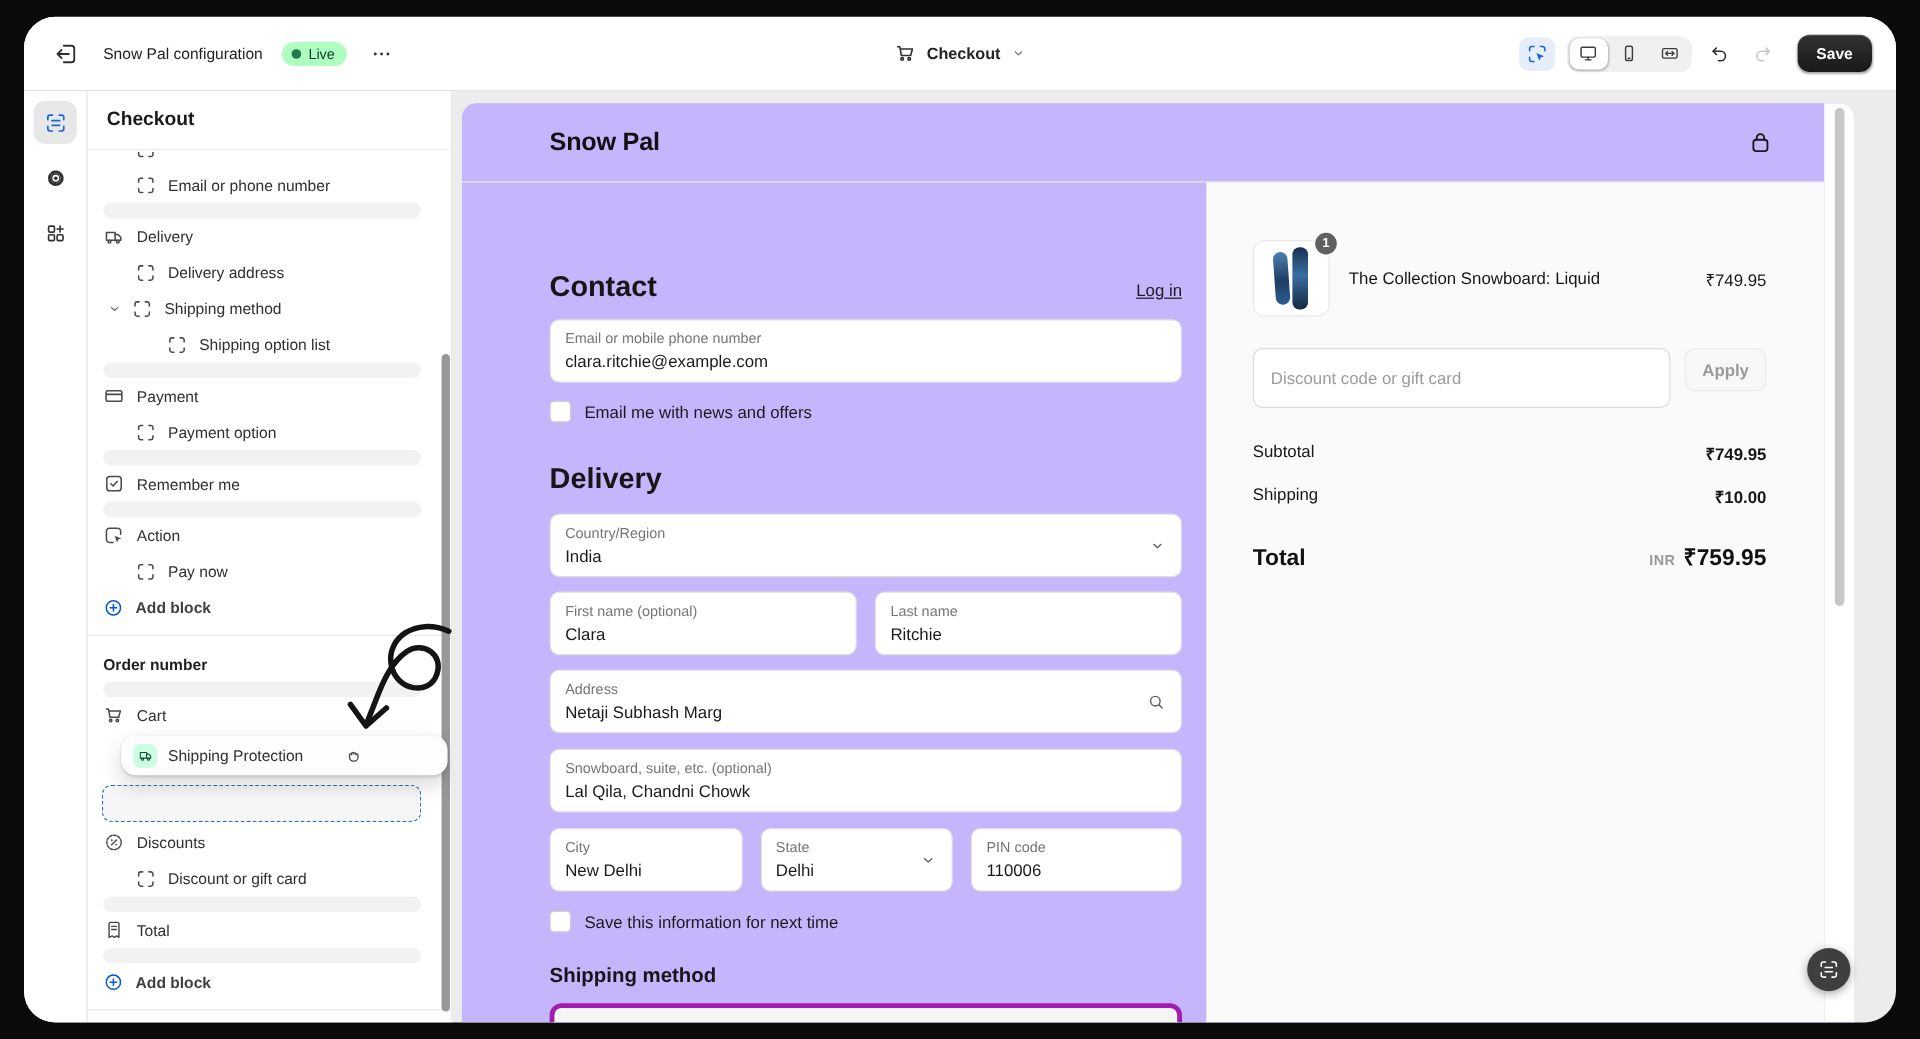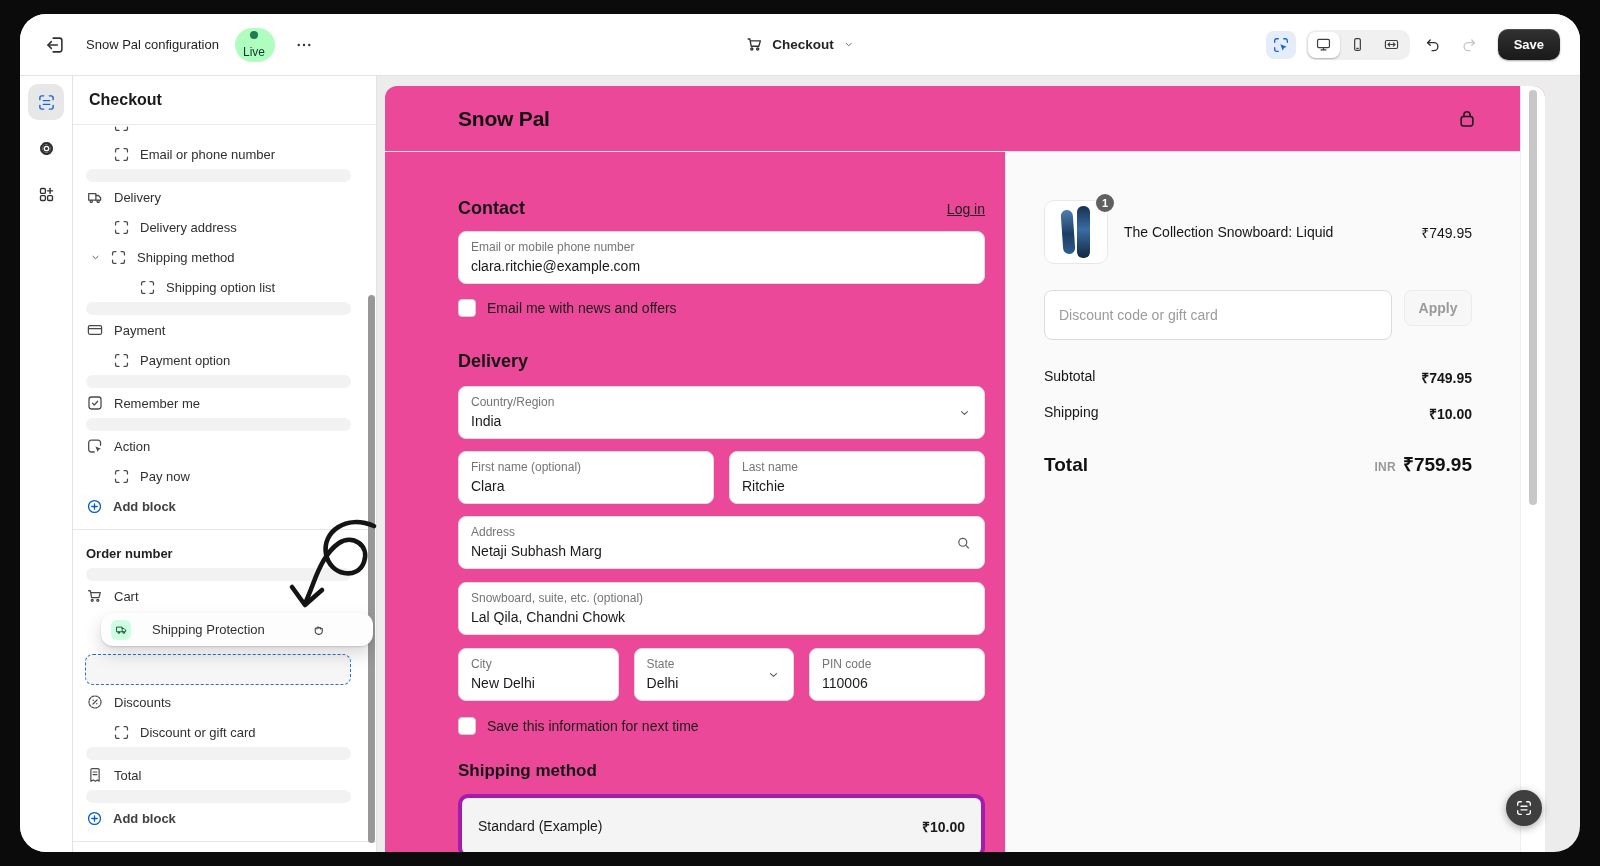--- a/index.html
+++ b/index.html
@@ -10,21 +10,21 @@
   .window{position:absolute;left:20px;top:14px;width:1560px;height:838px;background:#ececec;
     border-radius:26px;overflow:hidden;}
   
   .topbar{position:absolute;top:0;left:0;right:0;height:62px;background:#fff;
     border-bottom:1px solid #e3e3e3;display:flex;align-items:center;padding:0 20px;}
   .tb-left{display:flex;align-items:center;gap:16px;}
   .icon-btn{border:0;background:transparent;padding:4px;display:flex;align-items:center;justify-content:center;
     color:#303030;cursor:pointer;border-radius:8px;}
   .tb-title{font-size:13px;color:#1f1f1f;}
   .badge-live{display:flex;align-items:center;gap:6px;background:#affebf;color:#0a3d2c;
-    font-size:12px;border-radius:999px;padding:3px 10px 3px 8px;font-weight:500;flex-direction:column;}
+    font-size:12px;border-radius:999px;padding:3px 10px 3px 8px;font-weight:500;}
   .badge-live .dot{width:8px;height:8px;border-radius:50%;background:#1f7a4d;}
   .tb-center{position:absolute;left:50%;transform:translateX(-50%);display:flex;align-items:center;gap:8px;
     border:0;background:transparent;cursor:pointer;color:#242424;}
   .tb-center .lbl{font-size:13.5px;font-weight:600;}
   .tb-right{margin-left:auto;display:flex;align-items:center;gap:10px;}
   .inspect-btn{width:30px;height:28px;border:0;border-radius:8px;background:#e5edfb;color:#1a66d6;
     display:flex;align-items:center;justify-content:center;cursor:pointer;}
   .segment{display:flex;gap:2px;background:#f0f0f0;border-radius:10px;padding:2px;}
   .seg-btn{width:32px;height:26px;border:0;background:transparent;border-radius:8px;display:flex;
     align-items:center;justify-content:center;color:#3d3d3d;cursor:pointer;}
@@ -53,41 +53,41 @@
   .row .chev{color:#5c5c5c;margin-right:-2px;}
   .rl{white-space:nowrap;}
   .bar{height:13px;background:#f2f2f2;border-radius:7px;margin:0 25px 0 13px;}
   .heading-row{height:30px;display:flex;align-items:center;padding-left:13px;font-weight:700;color:#1f1f1f;}
   .add-row{color:#404040;font-weight:600;}
   .add-row .ic{color:#005bd3;}
   .tdivider{border-top:1px solid #e8e8e8;margin:8px 0;}
   .clip-row{height:14px;overflow:hidden;display:flex;padding-left:40px;}
   .clip-row .ic{margin-top:-9px;color:#4a4a4a;}
   .drag-card{position:relative;z-index:4;margin:2px 0 8px 28px;width:272px;height:33px;background:#fdfdfd;
-    border-radius:12px;display:flex;align-items:center;gap:21px;padding:0 10px;cursor:grabbing;
+    border-radius:12px;display:flex;align-items:center;gap:9px;padding:0 10px;cursor:grabbing;
     box-shadow:0 1px 2px rgba(0,0,0,.14), 0 8px 18px rgba(0,0,0,.16);}
   .chip{width:20px;height:20px;border-radius:6px;background:#cdfee1;color:#0f5132;display:flex;
     align-items:center;justify-content:center;}
   .drag-card .rl{color:#303030;}
   .grab{color:#4a4a4a;margin-left:24px;}
   .drop-zone{margin:6px 25px 2px 12px;height:31px;border:1.5px dashed #2c6ecb;border-radius:8px;background:#f6f6f6;}
   .panel-sb{position:absolute;right:1px;top:219px;width:7px;height:548px;background:#989898;border-radius:4px;}
   
   .arrow-svg{position:absolute;left:262px;top:438px;width:110px;height:110px;z-index:6;pointer-events:none;}
   
-  .preview{position:absolute;left:365px;top:10px;right:35px;bottom:0;background:#ec4899;
+  .preview{position:absolute;left:365px;top:10px;right:35px;bottom:0;background:#c4b5fd;
     border-radius:12px 12px 0 0;overflow:hidden;display:flex;}
   .pv-main{flex:1;display:flex;flex-direction:column;min-width:0;}
   .pv-head{height:66px;flex:none;display:flex;align-items:center;padding:0 42px 0 73px;
     border-bottom:1px solid #e9e9e9;}
   .shop-name{flex:1;font-size:21px;font-weight:700;color:#111;letter-spacing:-.2px;}
   .bag{color:#1a1a1a;}
   .pv-body{flex:1;display:flex;min-height:0;}
   .form{width:620px;flex:none;padding:46px 20px 0 73px;}
-  .h2{font-size:18px;font-weight:700;color:#161616;}
+  .h2{font-size:24px;font-weight:700;color:#161616;margin-top:28px;}
   .h3{font-size:17px;font-weight:700;color:#161616;}
   .sec-head{display:flex;align-items:baseline;justify-content:space-between;margin-bottom:12px;}
   .login{font-size:14px;color:#1a1a1a;text-decoration:underline;cursor:pointer;}
   .field{position:relative;border:1px solid #dedede;border-radius:8px;background:#fff;
     padding:8px 36px 7px 12px;height:53px;cursor:text;}
   .field .lbl{font-size:12px;color:#757575;line-height:15px;white-space:nowrap;overflow:hidden;}
   .field .val{font-size:14px;color:#1a1a1a;line-height:20px;margin-top:1px;white-space:nowrap;}
   .field .trail{position:absolute;right:12px;top:50%;transform:translateY(-50%);color:#5c5c5c;}
   .frow{display:flex;gap:15px;}
   .frow .field{flex:1;}

